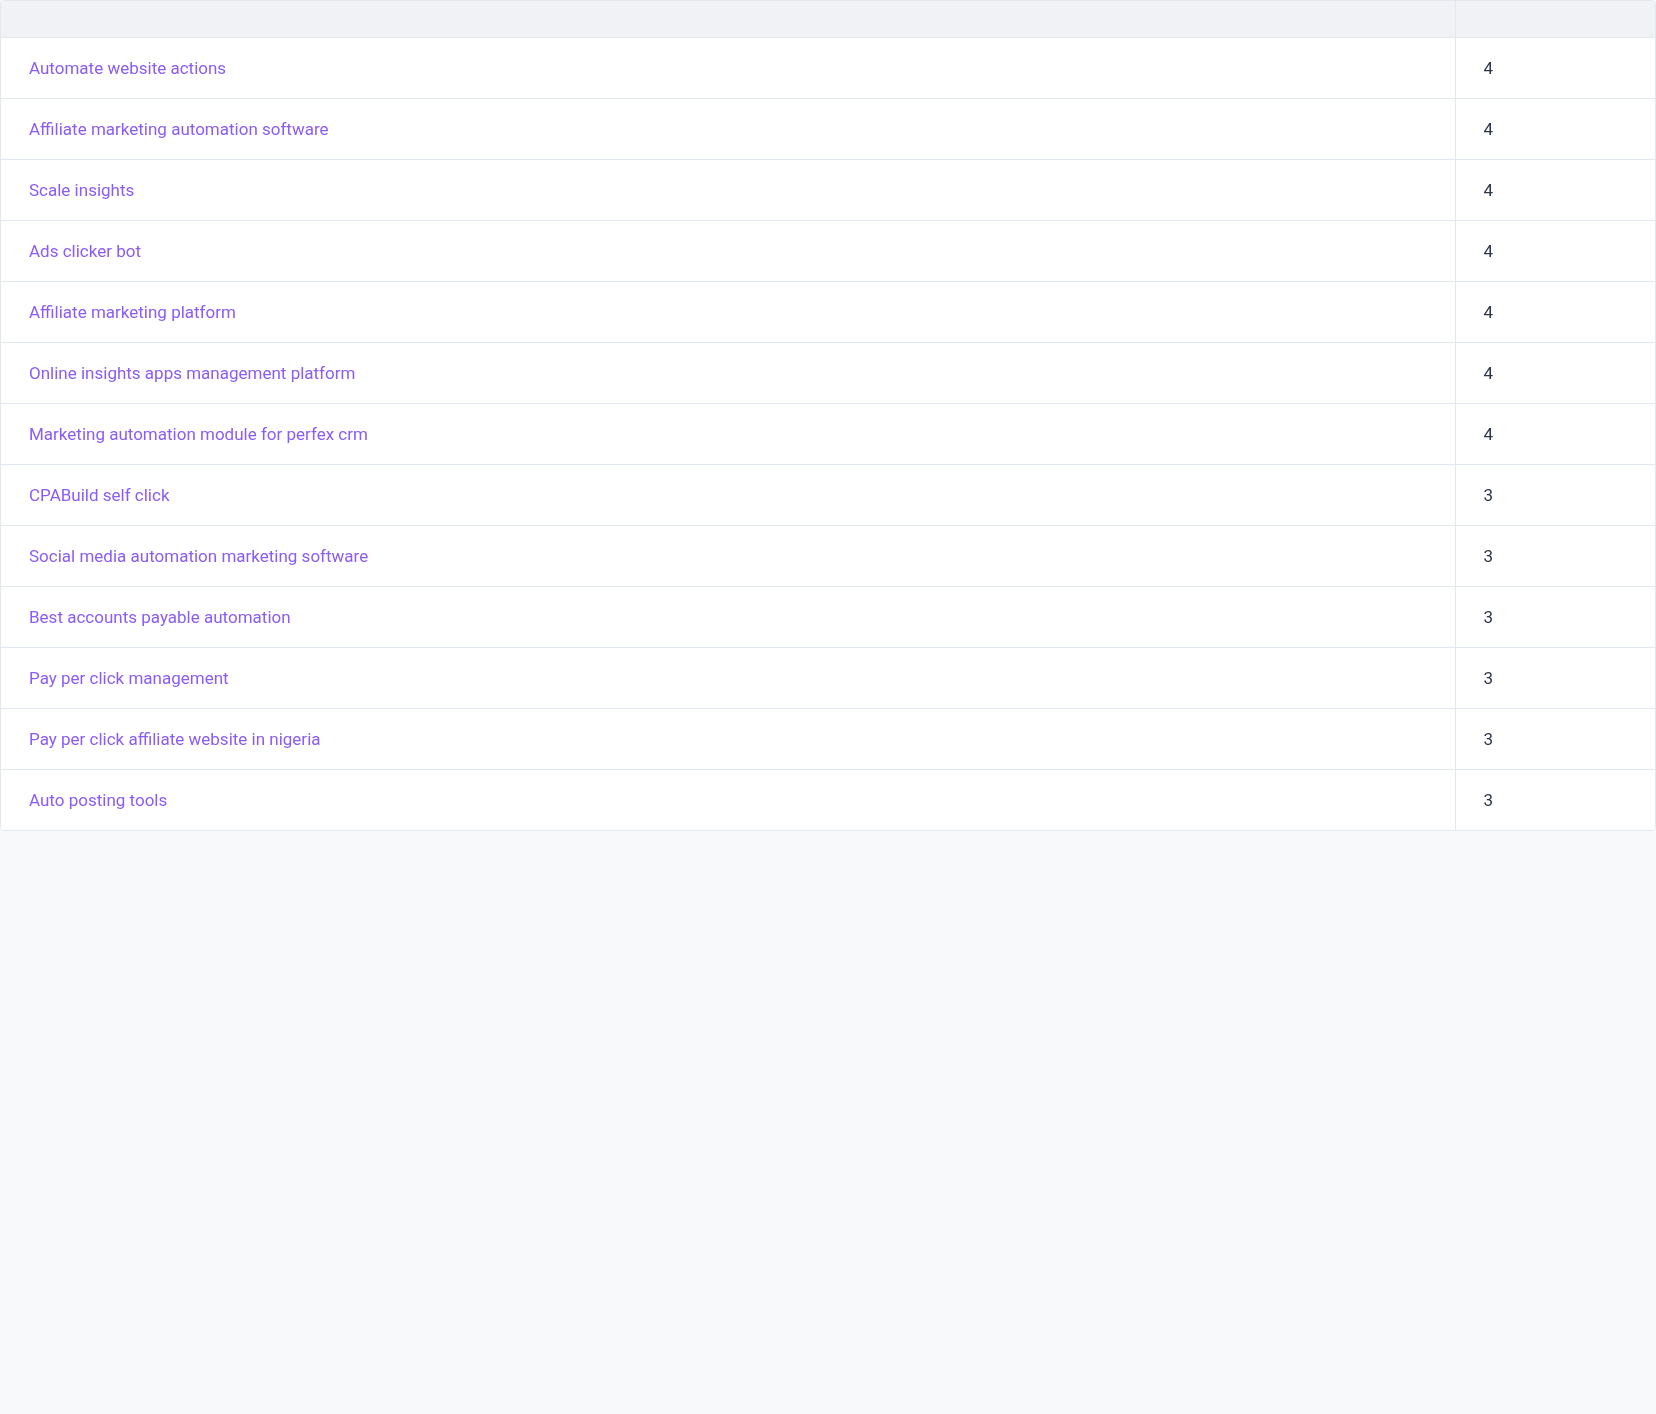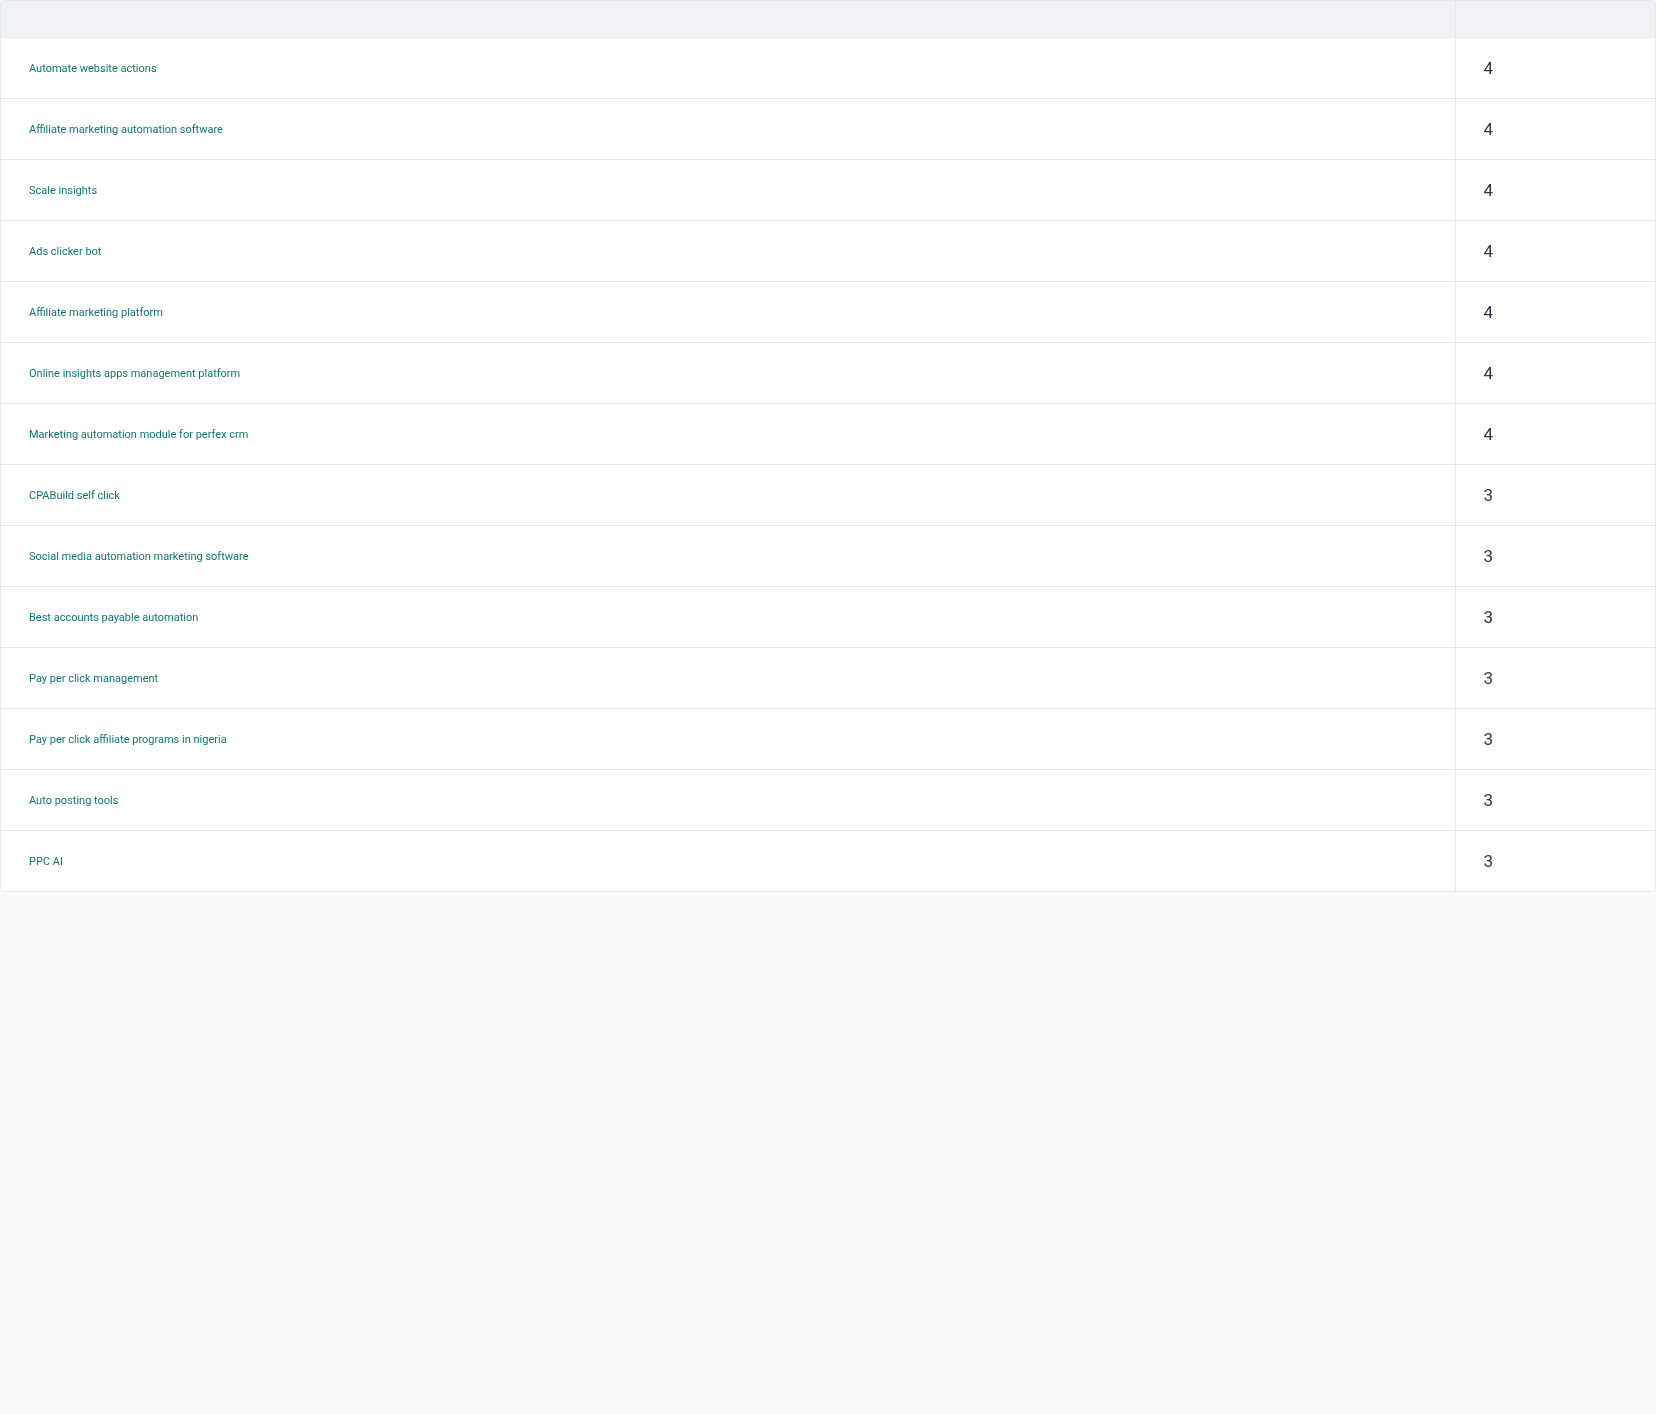--- a/index.html
+++ b/index.html
@@ -50,22 +50,22 @@
       border-bottom: 1px solid #e2e8f0;
       background-color: #ffffff;
     }
 
     tbody tr:last-child {
       border-bottom: none;
     }
 
     tbody td {
       padding: 20px 28px;
-      font-size: 11px;
-      color: #0f766e;
+      font-size: 17px;
+      color: #8b5cf6;
       font-weight: 400;
     }
 
     tbody td:last-child {
       width: 200px;
       color: #2d3748;
       font-size: 17px;
     }
 
     .col-keyword {
@@ -127,26 +127,22 @@
         </tr>
         <tr>
           <td class="col-keyword">Best accounts payable automation</td>
           <td class="col-value">3</td>
         </tr>
         <tr>
           <td class="col-keyword">Pay per click management</td>
           <td class="col-value">3</td>
         </tr>
         <tr>
-          <td class="col-keyword">Pay per click affiliate programs in nigeria</td>
+          <td class="col-keyword">Pay per click affiliate website in nigeria</td>
           <td class="col-value">3</td>
         </tr>
         <tr>
           <td class="col-keyword">Auto posting tools</td>
-          <td class="col-value">3</td>
-        </tr>
-        <tr>
-          <td class="col-keyword">PPC AI</td>
           <td class="col-value">3</td>
         </tr>
       </tbody>
   </table>
 </div>
 
 </body></html>

